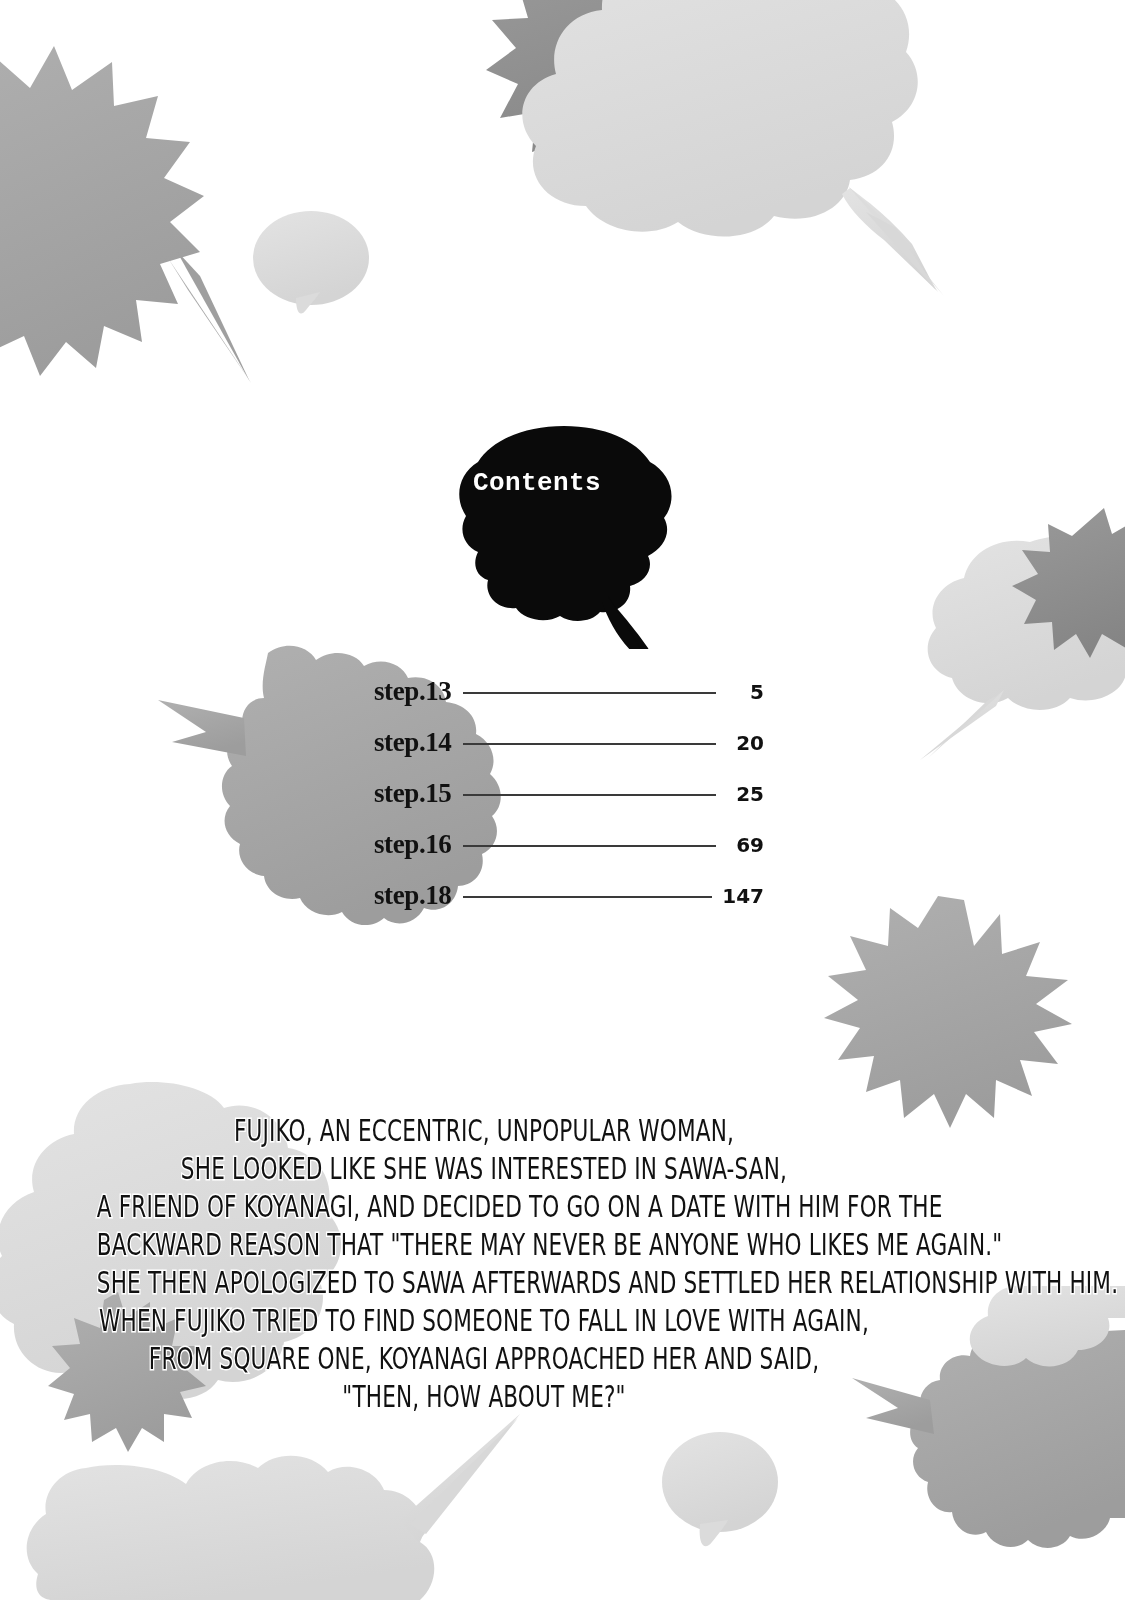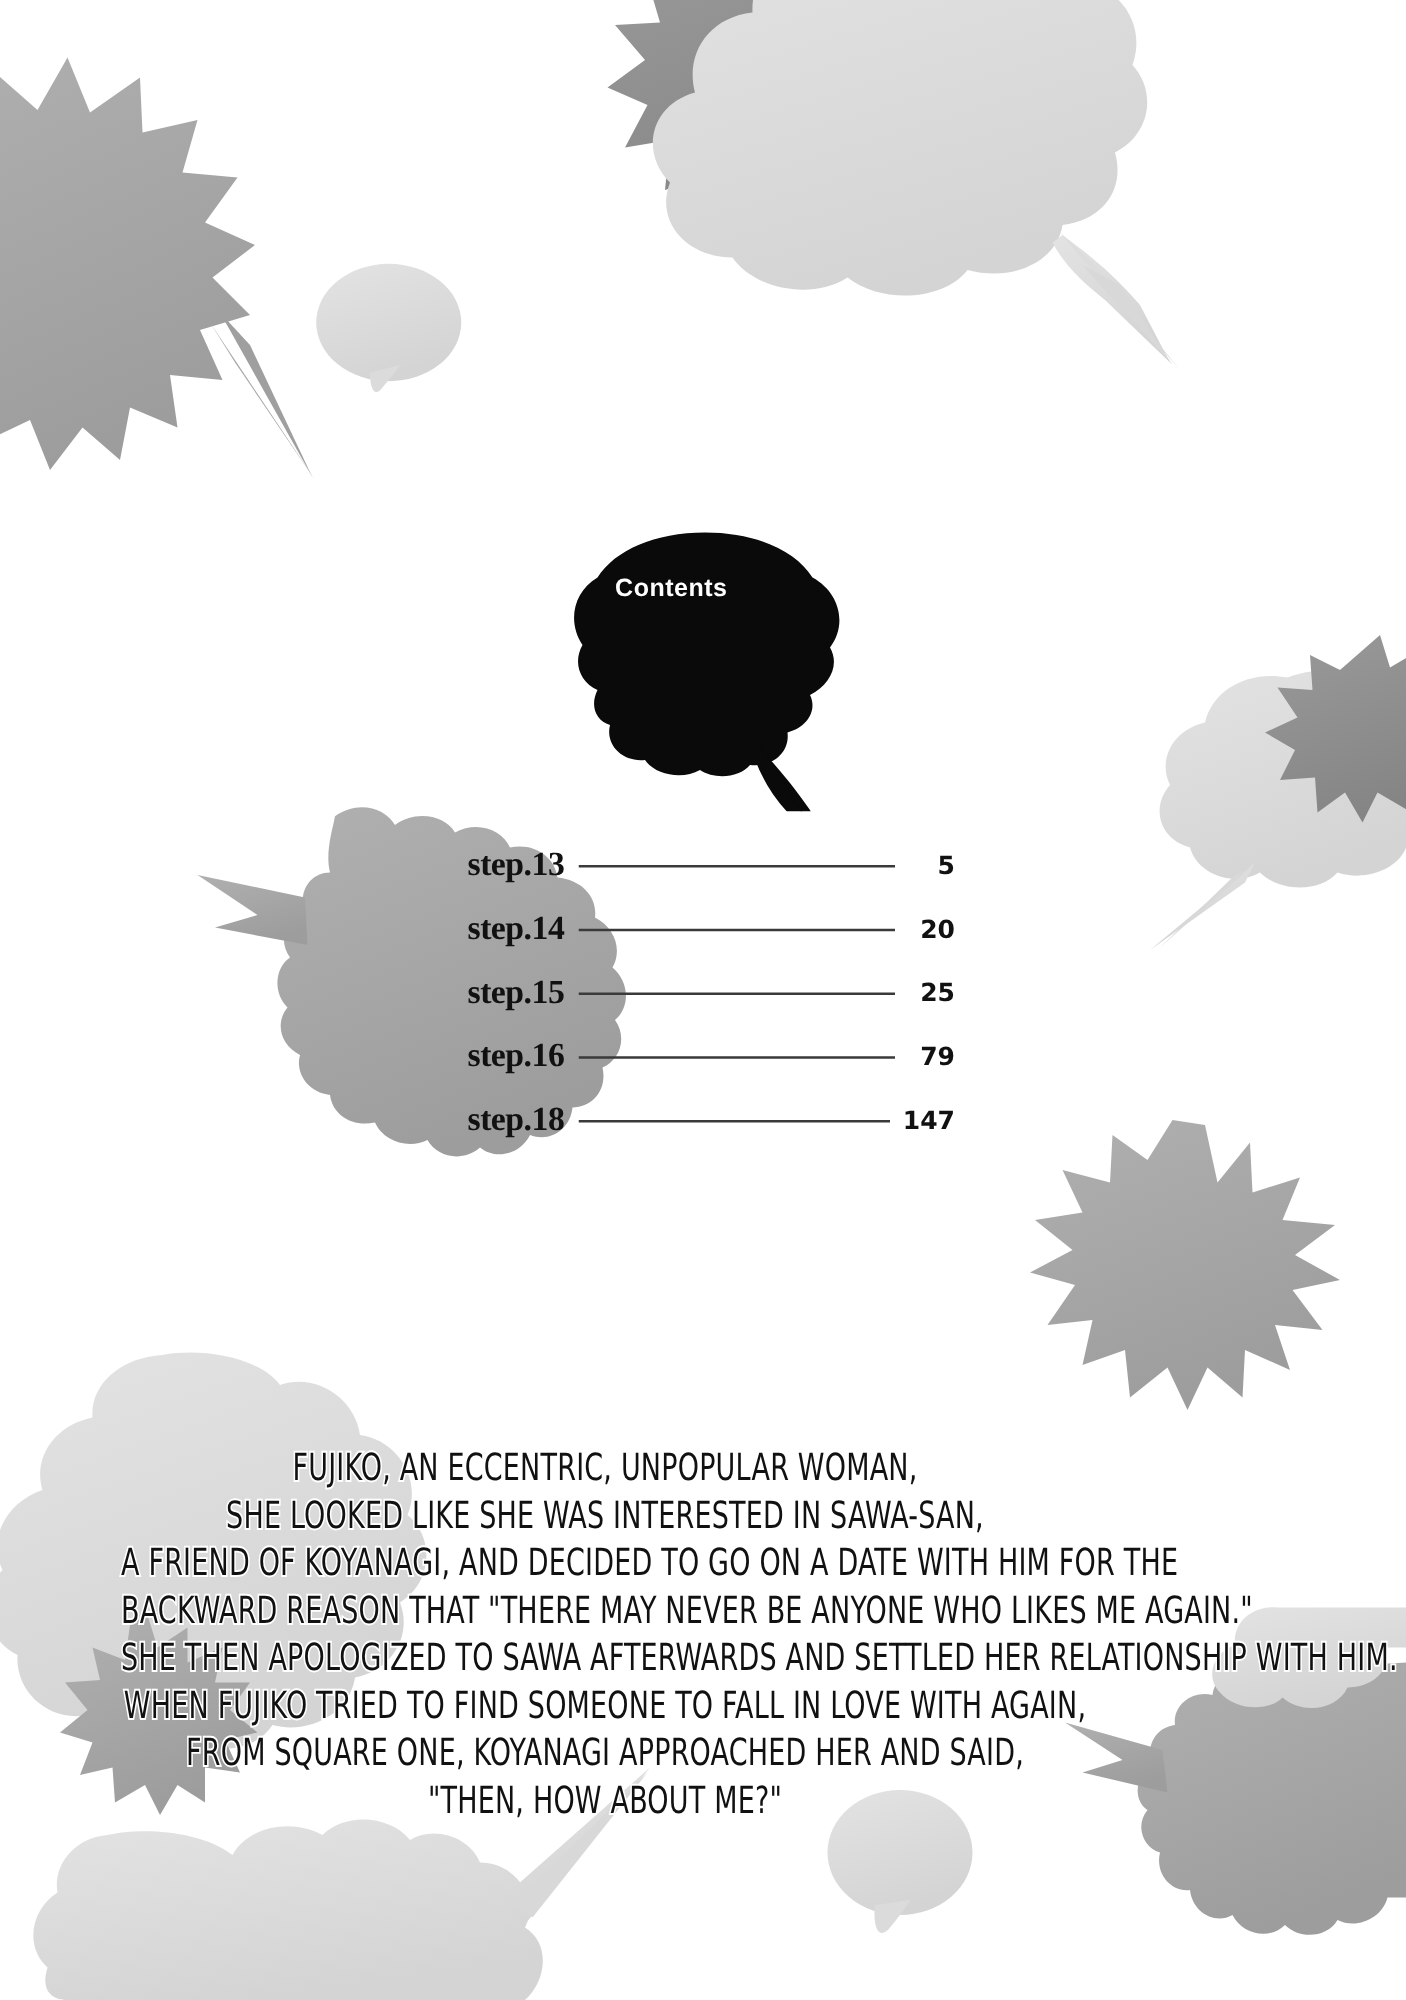--- a/index.html
+++ b/index.html
@@ -30,31 +30,31 @@
   #contents-bubble {
     position: absolute;
     left: 452px;
     top: 424px;
     width: 228px;
     height: 225px;
   }
   #contents-label {
     position: absolute;
     left: 452px;
-    top: 412px;
+    top: 424px;
     width: 170px;
     height: 118px;
     display: flex;
     align-items: center;
     justify-content: center;
     color: #ffffff;
-    font-size: 20px;
+    font-size: 26px;
     font-weight: bold;
     letter-spacing: 0.4px;
-    font-family: Liberation Sans, sans-serif;
+    font-family: Liberation Mono, monospace;
   }
 
   
   #toc {
     position: absolute;
     left: 374px;
     top: 666px;
     width: 390px;
   }
   .toc-row {
@@ -89,21 +89,20 @@
     white-space: nowrap;
   }
 
   
   #synopsis {
     position: absolute;
     left: 0;
     top: 1112px;
     width: 968px;
     text-align: center;
-    margin-top: 44px;
   }
   .syn-line {
     font-family: "DejaVu Sans Condensed", "Liberation Sans Narrow", "Liberation Sans", sans-serif;
     font-size: 30px;
     line-height: 38px;
     color: #111111;
     letter-spacing: 0.2px;
     transform: scaleX(0.80);
     transform-origin: center center;
     white-space: nowrap;
@@ -349,21 +348,21 @@
       <span class="toc-page">20</span>
     </div>
     <div class="toc-row">
       <span class="toc-step">step.15</span>
       <span class="toc-leader"></span>
       <span class="toc-page">25</span>
     </div>
     <div class="toc-row">
       <span class="toc-step">step.16</span>
       <span class="toc-leader"></span>
-      <span class="toc-page">79</span>
+      <span class="toc-page">69</span>
     </div>
     <div class="toc-row">
       <span class="toc-step">step.18</span>
       <span class="toc-leader"></span>
       <span class="toc-page">147</span>
     </div>
   </div>
 
   <div id="synopsis">
     <div class="syn-line">FUJIKO, AN ECCENTRIC, UNPOPULAR WOMAN,</div>

